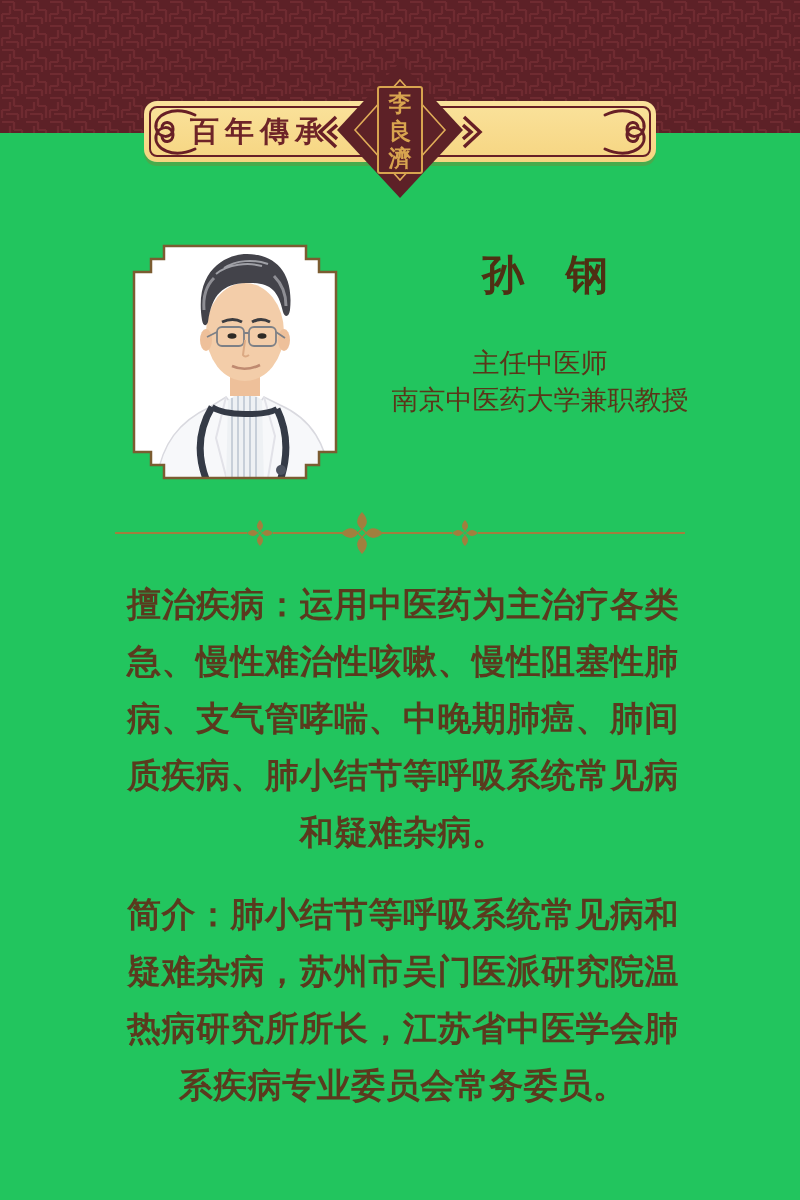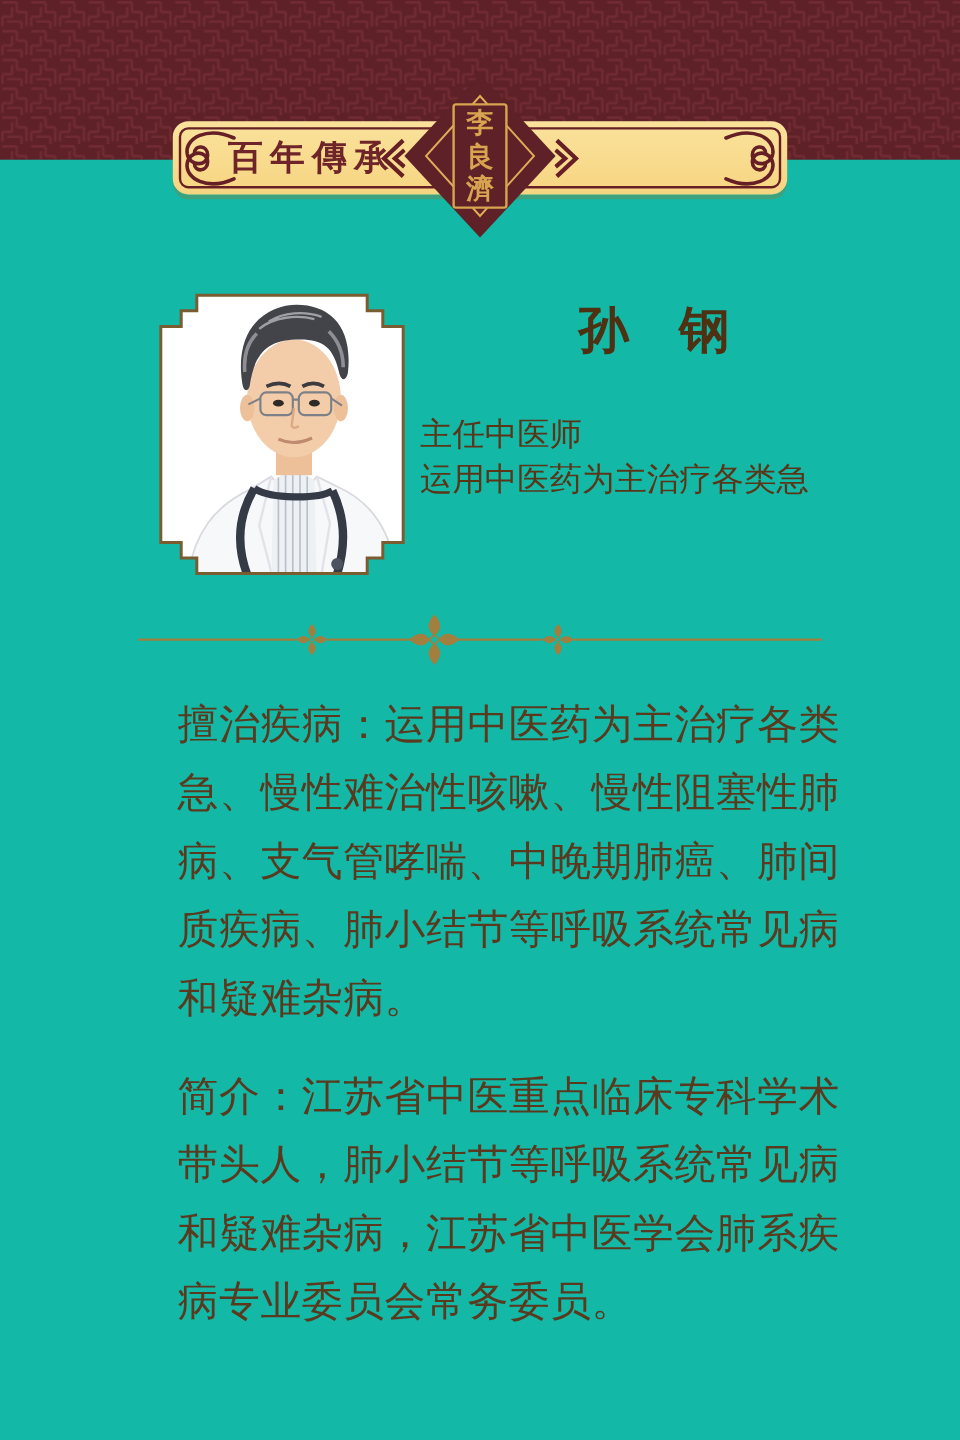--- a/index.html
+++ b/index.html
@@ -1,18 +1,18 @@
 <!DOCTYPE html>
 <html><head>
 <meta charset="utf-8">
 <style>
   html,body{margin:0;padding:0;}
   #page{
     position:relative;width:800px;height:1200px;overflow:hidden;
-    background:#14b8a6;
+    background:#22c55e;
     font-family:"DejaVu Sans",sans-serif;
   }
   
   .header{position:absolute;left:0;top:0;width:800px;height:133px;background:#5d2127;z-index:1;}
   .header svg{display:block;}
   
   .banner{
     position:absolute;left:144px;top:101px;width:512px;height:61px;z-index:2;
     background:linear-gradient(#fae29c,#f6d581);
     border-radius:13px;
@@ -47,35 +47,34 @@
     font-size:23px;line-height:25px;
   }
   
   .photo-frame{position:absolute;left:128px;top:240px;z-index:2;}
   .doctor-name{
     position:absolute;left:380px;top:236px;width:330px;height:78px;
     display:flex;align-items:center;justify-content:center;
     font-family:"DejaVu Serif",serif;font-weight:600;
     font-size:42px;color:#4e3013;white-space:nowrap;
   }
-  .titles{position:absolute;left:350px;top:344px;width:380px;text-align:left;}
+  .titles{position:absolute;left:350px;top:344px;width:380px;text-align:center;}
   .title-line{
     font-family:"DejaVu Serif",serif;font-size:27px;line-height:37px;
     color:#5a3619;white-space:nowrap;
   }
   
   .divider{position:absolute;left:110px;top:507px;z-index:2;}
   
   .para{
     position:absolute;left:122px;width:562px;
-    font-family:"DejaVu Sans",sans-serif;font-weight:400;
+    font-family:"DejaVu Sans",sans-serif;font-weight:700;
     font-size:34px;line-height:57px;letter-spacing:.5px;
-    color:#5a3a1e;text-align:left;
+    color:#5a3a1e;text-align:center;
     word-break:break-all;
-    margin-left:26px;
   }
   .para.specialty{top:576px;}
   .para.bio{top:886px;}
 </style>
 </head>
 <body>
 
 <div id="page">
 
   <div class="header">
@@ -165,21 +164,21 @@
 
       <path d="M117 100 L115 115 Q117 118 121 115" stroke="#dba983" stroke-width="2" fill="none"></path>
       <path d="M104 126 Q117 132 132 125" stroke="#bf8a70" stroke-width="2.6" fill="none"></path>
     </g>
     <path d="M36 6 H178 V19 H191 V32 H208 V212 H191 V225 H178 V238 H36 V225 H23 V212 H6 V32 H23 V19 H36 Z" fill="none" stroke="#7b5c31" stroke-width="2.5"></path>
   </svg>
 
   <div class="doctor-name">孙　钢</div>
   <div class="titles">
     <div class="title-line">主任中医师</div>
-    <div class="title-line">运用中医药为主治疗各类急</div>
+    <div class="title-line">南京中医药大学兼职教授</div>
   </div>
 
   <svg class="divider" width="580" height="52" viewBox="0 0 580 52">
     <defs>
       <g id="petalB">
         <path d="M0 -21 C6.5 -14 6.5 -8 0 -3.5 C-6.5 -8 -6.5 -14 0 -21" fill="#a17f3e"></path>
       </g>
       <g id="motifBig">
         <use href="#petalB"></use>
         <use href="#petalB" transform="rotate(90)"></use>
@@ -191,15 +190,15 @@
         <use href="#motifBig" transform="scale(0.62)"></use>
       </g>
     </defs>
     <path d="M5 26 H137 M163 26 H232 M272 26 H342 M368 26 H575" stroke="#a17f3e" stroke-width="2"></path>
     <use href="#motifSmall" x="150" y="26"></use>
     <use href="#motifBig" x="252" y="26"></use>
     <use href="#motifSmall" x="355" y="26"></use>
   </svg>
 
   <div class="para specialty">擅治疾病：运用中医药为主治疗各类急、慢性难治性咳嗽、慢性阻塞性肺病、支气管哮喘、中晚期肺癌、肺间质疾病、肺小结节等呼吸系统常见病和疑难杂病。</div>
-  <div class="para bio">简介：江苏省中医重点临床专科学术带头人，肺小结节等呼吸系统常见病和疑难杂病，江苏省中医学会肺系疾病专业委员会常务委员。</div>
+  <div class="para bio">简介：肺小结节等呼吸系统常见病和疑难杂病，苏州市吴门医派研究院温热病研究所所长，江苏省中医学会肺系疾病专业委员会常务委员。</div>
 
 </div>
 
 </body></html>

